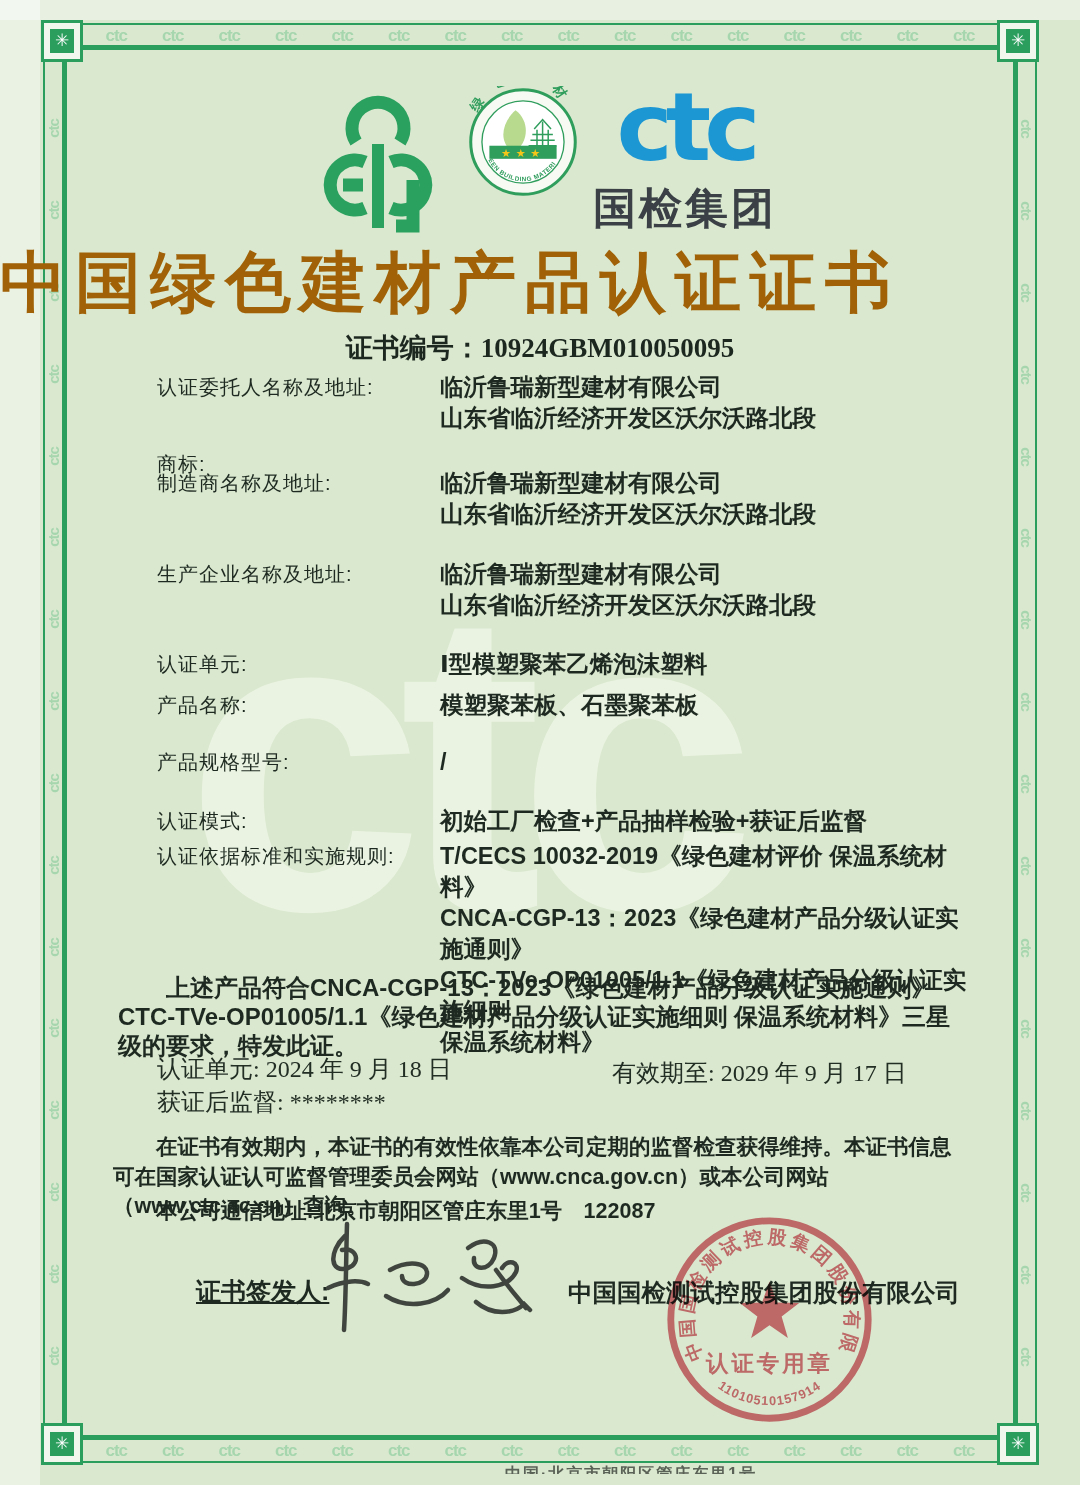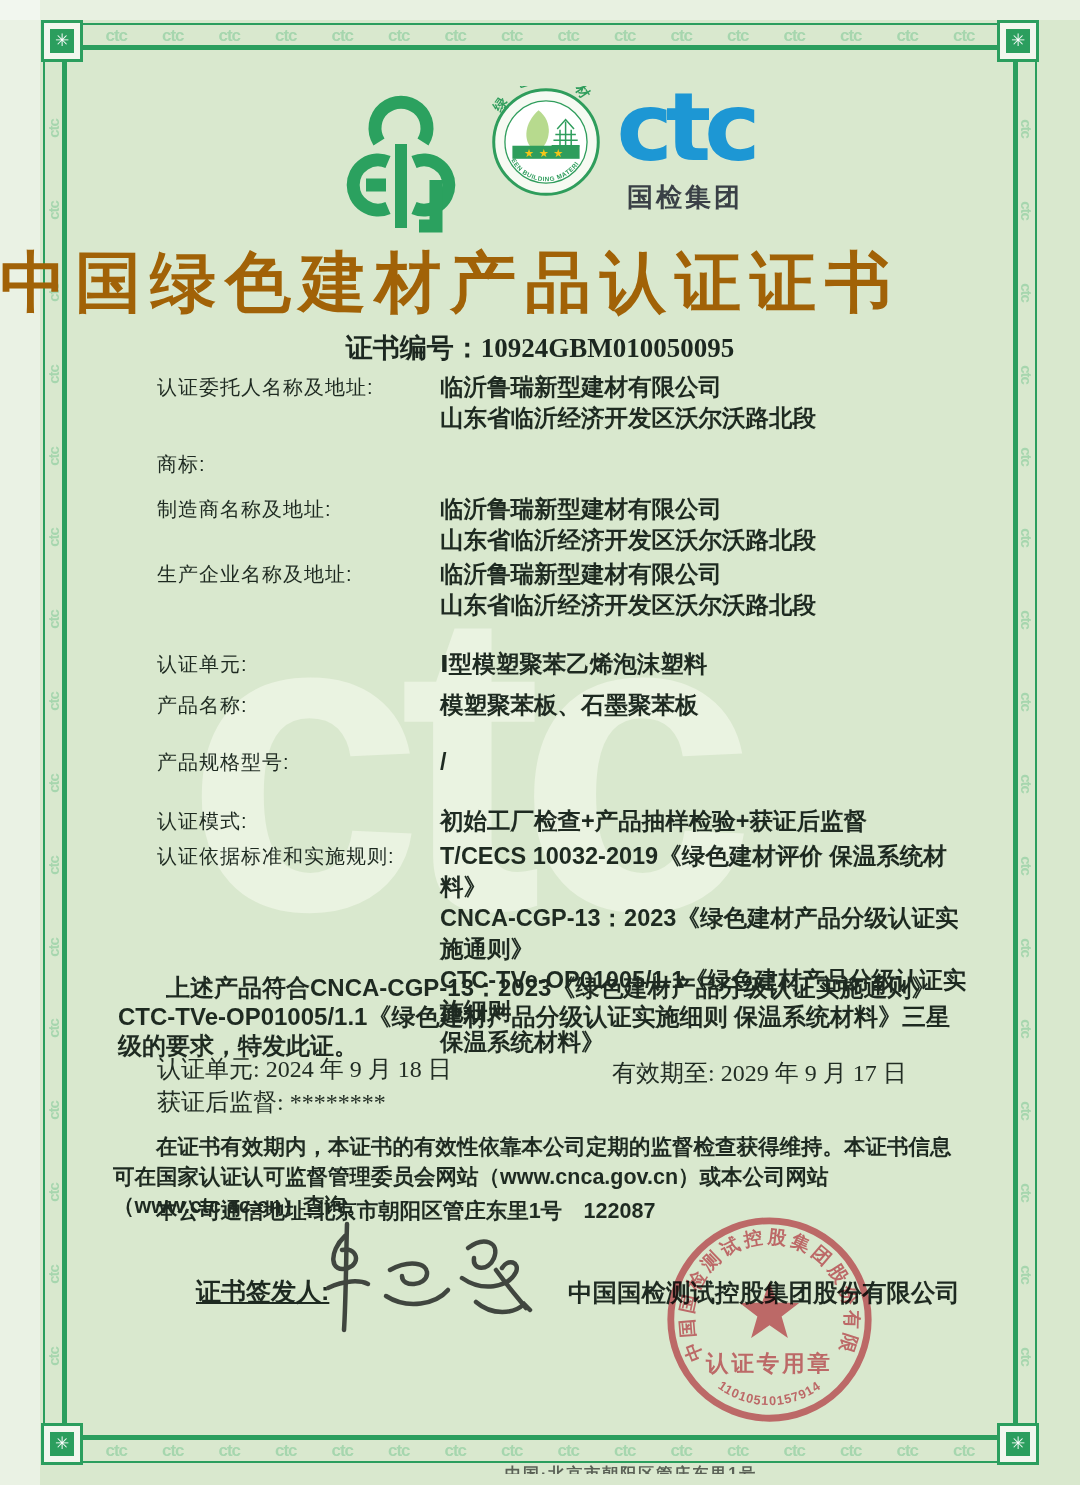--- a/index.html
+++ b/index.html
@@ -26,21 +26,21 @@
   .c-tl{left:41px;top:20px;}.c-tr{right:41px;top:20px;}.c-bl{left:41px;bottom:20px;}.c-br{right:41px;bottom:20px;}
   
   .watermark{position:absolute;left:185px;top:545px;font-size:430px;font-weight:800;letter-spacing:-25px;
              color:#eef5e5;opacity:.85;z-index:1;line-height:1;user-select:none;}
   
   .logos{position:absolute;left:0;top:86px;width:100%;display:flex;justify-content:center;
          align-items:flex-start;gap:14px;z-index:2;}
   .ctc-block{margin-top:4px;text-align:center;}
   .ctc-word{font-size:95px;font-weight:800;letter-spacing:-7px;color:#1d97d4;line-height:.78;
             font-family:"DejaVu Sans","Liberation Sans",sans-serif;}
-  .ctc-group{margin-top:16px;font-size:26px;font-weight:800;letter-spacing:3px;color:#3a4046;}
+  .ctc-group{margin-top:16px;font-size:43px;font-weight:800;letter-spacing:3px;color:#3a4046;}
   
   .title{position:absolute;left:0;top:238px;width:100%;text-align:left;font-size:66px;font-weight:900;
          letter-spacing:9px;color:#a16207;z-index:2;}
   .certno{position:absolute;left:0;top:330px;width:100%;text-align:center;z-index:2;
           font-family:Liberation Serif, serif;font-size:27px;font-weight:700;color:#1c2720;}
   
   .row{position:absolute;left:157px;width:820px;display:flex;z-index:2;}
   .flabel{width:283px;font-size:20px;font-weight:400;letter-spacing:1px;flex:none;}
   .fvals{flex:1;font-size:23.5px;font-weight:700;}
   .fvals div{line-height:31px;}
@@ -206,21 +206,21 @@
     <div class="flabel">认证委托人名称及地址:</div>
     <div class="fvals">
       <div>临沂鲁瑞新型建材有限公司</div>
       <div>山东省临沂经济开发区沃尔沃路北段</div>
     </div>
   </div>
   <div class="row" style="top:449px">
     <div class="flabel">商标:</div>
     <div class="fvals"></div>
   </div>
-  <div class="row" style="top:494px">
+  <div class="row" style="top:468px">
     <div class="flabel">制造商名称及地址:</div>
     <div class="fvals">
       <div>临沂鲁瑞新型建材有限公司</div>
       <div>山东省临沂经济开发区沃尔沃路北段</div>
     </div>
   </div>
   <div class="row" style="top:559px">
     <div class="flabel">生产企业名称及地址:</div>
     <div class="fvals">
       <div>临沂鲁瑞新型建材有限公司</div>

